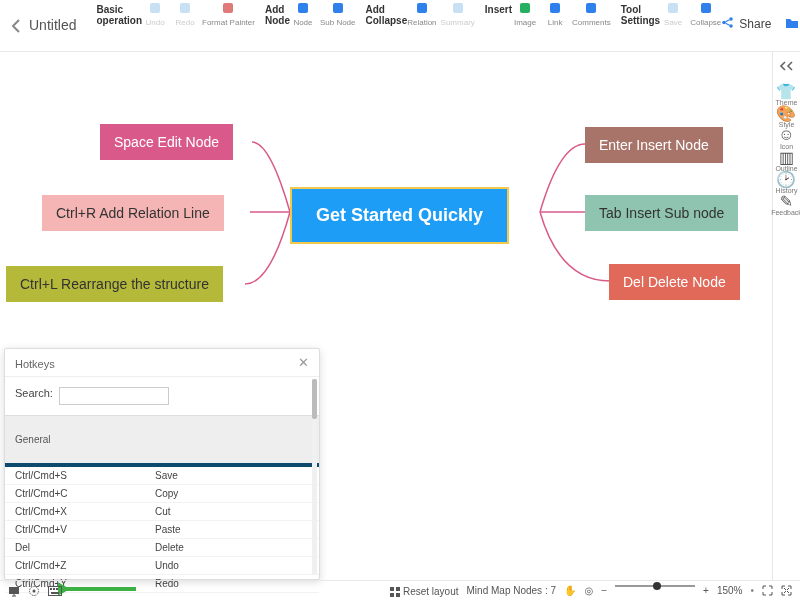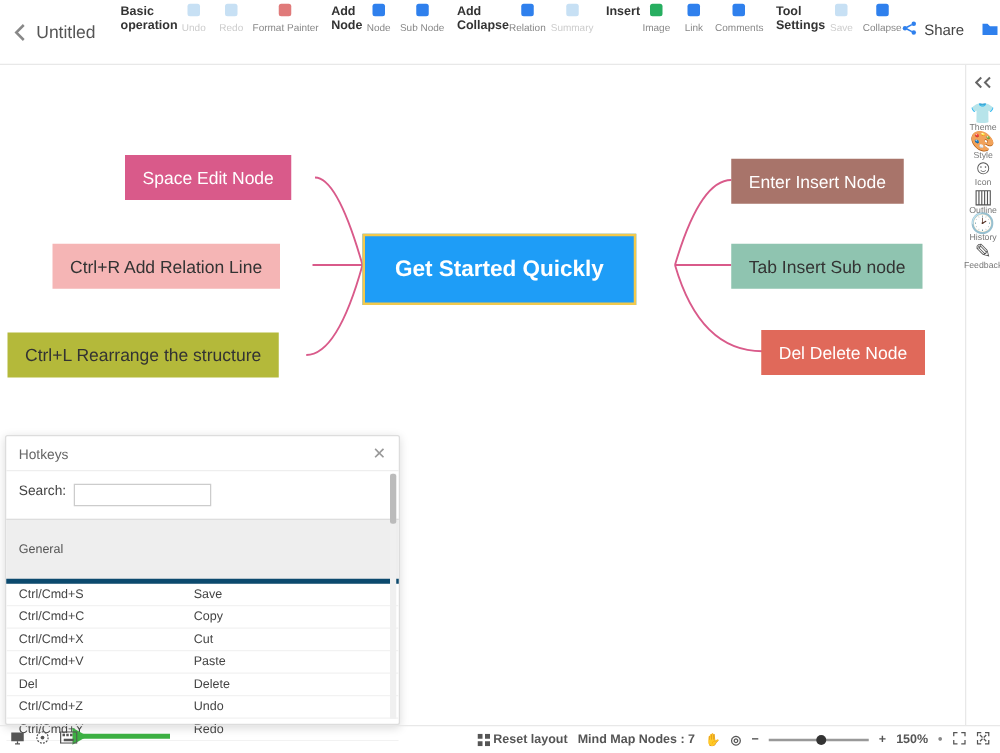--- a/index.html
+++ b/index.html
@@ -42,21 +42,21 @@
 .popup-section { background: #eee; padding: 18px 10px; font-size: 10px; color: #555; border-top: 1px solid #ddd; border-bottom: 4px solid #0c4a6e; }
 .popup-rows { max-height: 130px; overflow-y: auto; }
 .popup-row { display: flex; padding: 3px 10px; font-size: 10px; color: #444; border-bottom: 1px solid #f2f2f2; }
 .popup-key { width: 140px; }
 .popup-scroll { position: absolute; right: 2px; top: 30px; bottom: 4px; width: 5px; background: #f0f0f0; }
 .popup-thumb { position: absolute; top: 0; width: 5px; height: 40px; background: #bbb; border-radius: 2px; }
 
 
 .statusbar { position: absolute; left: 0; right: 0; bottom: 0; height: 22px; border-top: 1px solid #e8e8e8; display: flex; align-items: center; padding: 0 8px; font-size: 10px; color: #555; }
 .status-icons { display: flex; gap: 8px; align-items: center; }
-.status-right { margin-left: auto; display: flex; align-items: center; gap: 8px; font-weight: bold; }
+.status-right { margin-left: auto; display: flex; gap: 8px; }
 .zoom-track { width: 80px; height: 2px; background: #999; position: relative; }
 .zoom-handle { position: absolute; left: 38px; top: -3px; width: 8px; height: 8px; background: #333; border-radius: 50%; }
 .arrow { position: absolute; left: 58px; bottom: 4px; }
 </style>
 </head>
 <body>
 
 <div class="topbar">
   <div class="back-btn">
     <svg width="10" height="14" viewBox="0 0 10 14">

